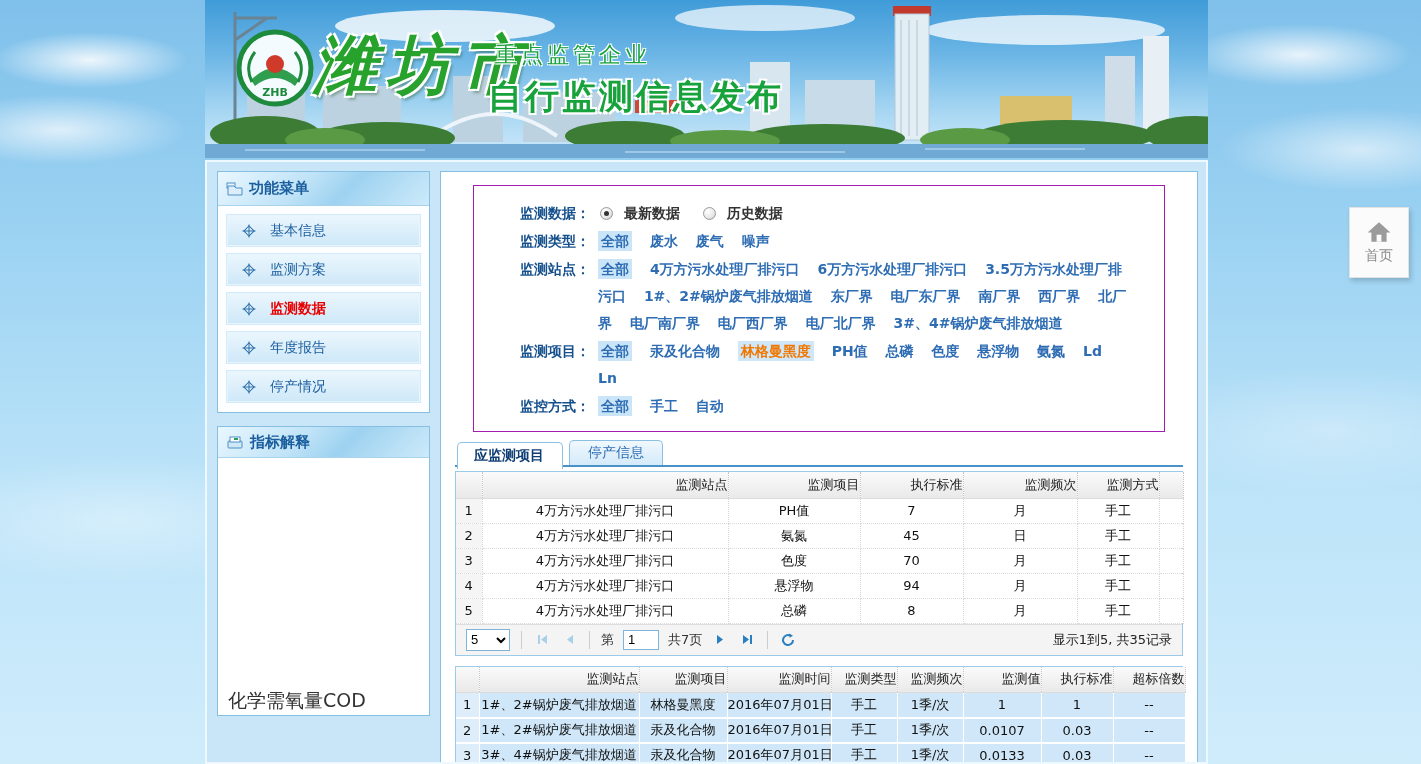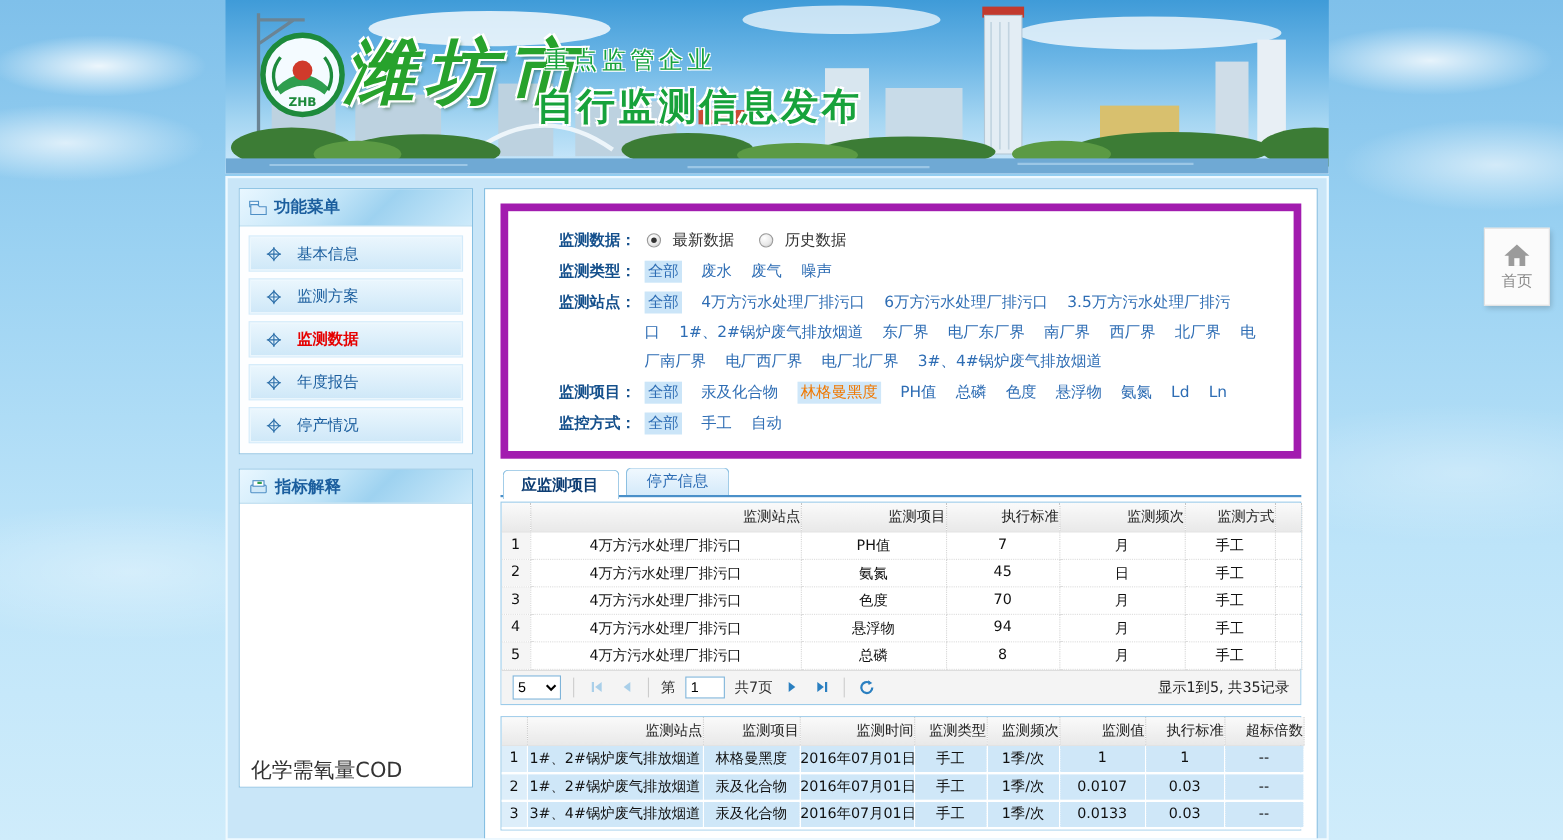--- a/index.html
+++ b/index.html
@@ -48,24 +48,24 @@
   .ind-body { position:relative; height:257px; background:#fff; overflow:hidden; }
   .ind-text { position:absolute; left:10px; top:229px; width:190px; font-size:19px; color:#333; line-height:27px; }
   .ind-text .l2 { display:block; height:6px; overflow:hidden; color:#555; }
 
   
   .main { position:absolute; left:233px; top:9px; width:758px; height:595px; background:#fff; border:1px solid #86bfe2; overflow:hidden; }
   .main-header { height:32px; display:flex; align-items:center; gap:12px; padding-left:14px;
     background:linear-gradient(180deg,#ffffff,#f2f9fe); border-bottom:2px solid #2f80c3; }
   .main-header .title { color:#1b5e9e; font-size:15px; font-weight:bold; }
 
-  .filter-box { margin:13px 14px 0; border:7px solid #a21caf; padding:14px 12px 10px 34px; }
+  .filter-box { margin:13px 32px 0; border:1px solid #a21caf; padding:14px 12px 10px 34px; }
   .f-row { display:flex; font-size:14px; line-height:27px; margin-bottom:1px; }
   .f-label { flex:none; width:82px; text-align:right; color:#15508c; font-weight:bold; }
-  .f-opts { flex:1; padding-left:8px; padding-right:20px; color:#2e6db4; }
+  .f-opts { flex:1; padding-left:8px; padding-right:20px; color:#2e6db4;font-weight:bold; }
   .f-opt { margin-right:13px; cursor:pointer; white-space:normal; }
   .f-opt.sel { background:#cbe5f8; padding:2px 3px; }
   .f-opt.hl { background:#cfe7f9; padding:2px 3px; color:#f07800; }
   .radio { display:inline-block; width:13px; height:13px; border-radius:50%; margin:0 6px -2px 2px;
     background:radial-gradient(circle at 35% 30%, #fff 0%, #e8e8e8 60%, #bbb 100%); border:1px solid #9a9a9a; position:relative; cursor:pointer; }
   .radio.checked:after { content:""; position:absolute; left:3px; top:3px; width:5px; height:5px; border-radius:50%; background:#333; }
   .radio-lbl { color:#333; margin-right:16px; cursor:pointer; }
 
   .tab-bar { margin:8px 14px 0; border-bottom:2px solid #4a90c9; display:flex; gap:6px; padding-left:2px; height:27px; }
   .tab { height:25px; padding:0 18px; display:flex; align-items:center; font-size:14px; cursor:pointer;

